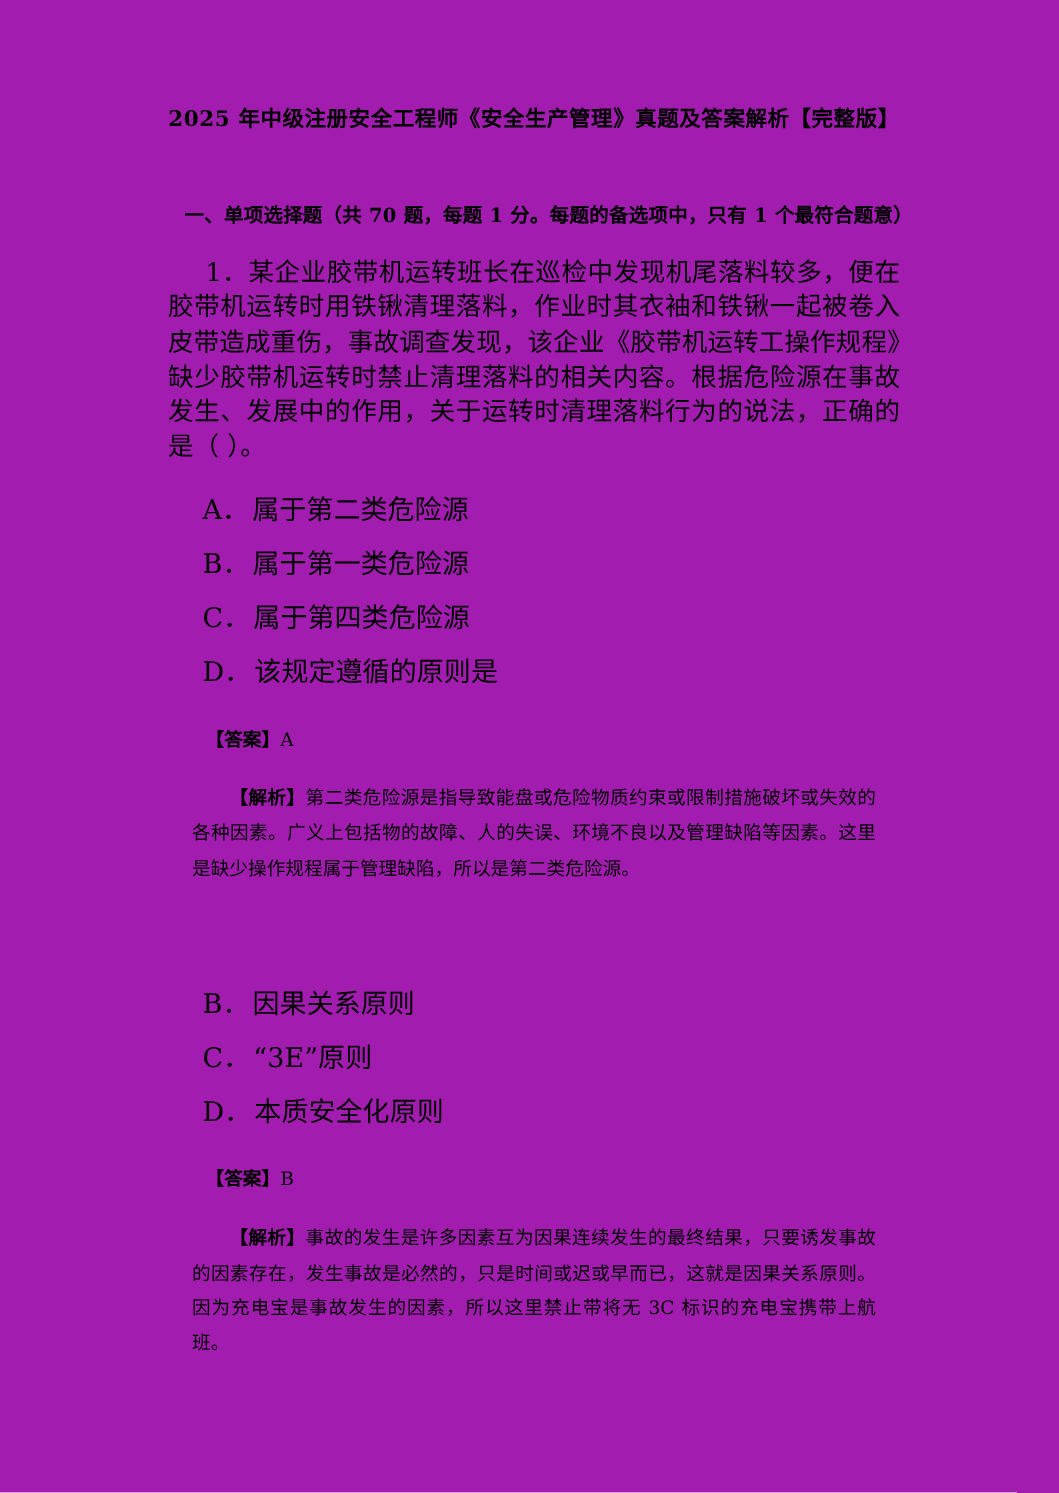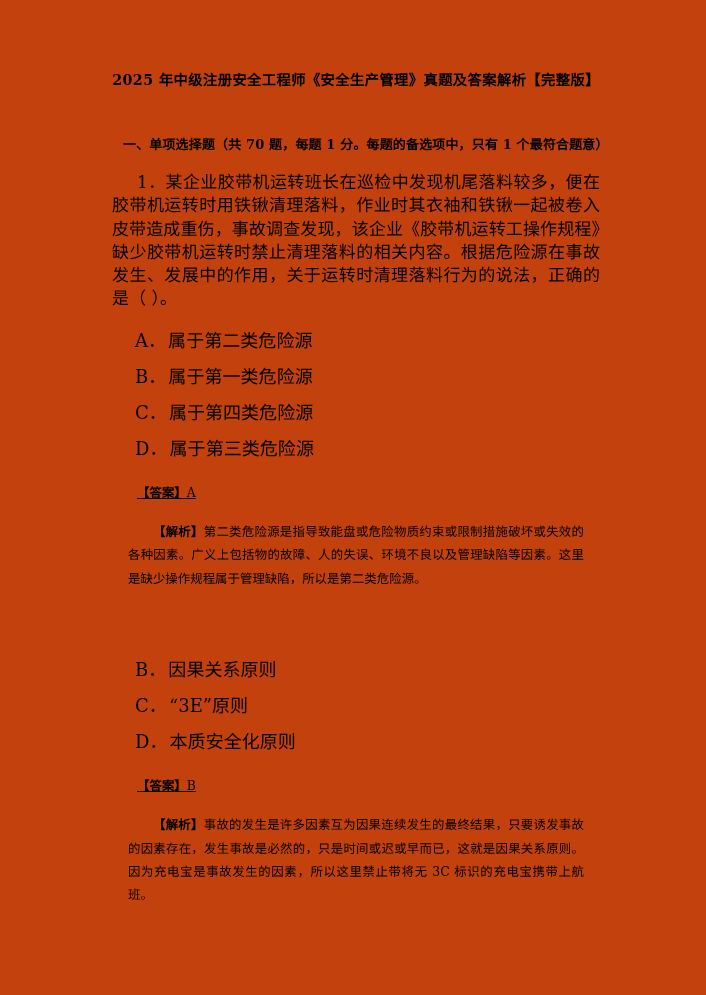--- a/index.html
+++ b/index.html
@@ -12,21 +12,21 @@
     height: 995px;
     overflow: hidden;
     font-family: "DejaVu Serif", "Liberation Serif", serif;
     color: #000000;
     -webkit-font-smoothing: antialiased;
   }
   .page {
     position: relative;
     width: 706px;
     height: 995px;
-    background: #c2410c;
+    background: #a21caf;
     box-sizing: border-box;
     padding: 70px 106px 0 112px;
   }
   .doc-title {
     font-size: 14.3px;
     font-weight: bold;
     text-align: center;
     letter-spacing: 0.4px;
     line-height: 1.5;
     margin: 0 0 44px 0;
@@ -68,21 +68,20 @@
   }
   .option .opt-letter {
     margin-right: 2px;
   }
   .answer-line {
     font-size: 12.4px;
     line-height: 23.3px;
     margin: 14px 0 10px 0;
     text-indent: 25px;
     letter-spacing: 0.05px;
-    text-decoration: underline;
   }
   .marker {
     font-weight: bold;
   }
   .explain {
     font-size: 12.4px;
     line-height: 23.3px;
     text-align: justify;
     text-justify: inter-ideograph;
     text-indent: 25px;
@@ -108,21 +107,21 @@
       <li class="option">
         <span class="opt-letter">A．</span><span>属于第二类危险源</span>
       </li>
       <li class="option">
         <span class="opt-letter">B．</span><span>属于第一类危险源</span>
       </li>
       <li class="option">
         <span class="opt-letter">C．</span><span>属于第四类危险源</span>
       </li>
       <li class="option">
-        <span class="opt-letter">D．</span><span>属于第三类危险源</span>
+        <span class="opt-letter">D．</span><span>该规定遵循的原则是</span>
       </li>
     </ul>
     <p class="answer-line">
       <span class="marker">【答案】</span><span>A</span>
     </p>
     <p class="explain">
       <span class="marker">【解析】</span><span>第二类危险源是指导致能盘或危险物质约束或限制措施破坏或失效的各种因素。广义上包括物的故障、人的失误、环境不良以及管理缺陷等因素。这里是缺少操作规程属于管理缺陷，所以是第二类危险源。</span>
     </p>
   </div>
 

